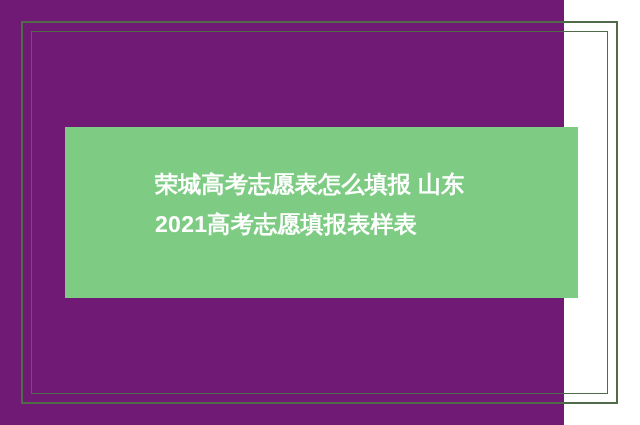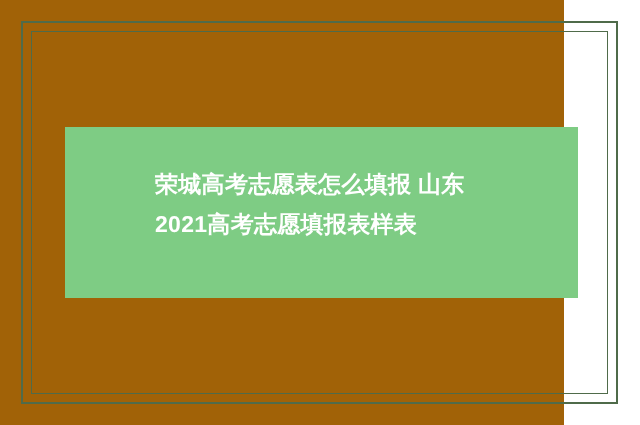--- a/index.html
+++ b/index.html
@@ -11,21 +11,21 @@
     width: 640px;
     height: 425px;
     overflow: hidden;
     font-family: "Liberation Sans", "DejaVu Sans", sans-serif;
   }
 
   #card {
     position: relative;
     width: 564px;
     height: 425px;
-    background: #a16207;
+    background: #701a75;
     box-sizing: border-box;
     padding-left: 48px;
   }
 
   
   #frame-outer {
     position: absolute;
     left: 21px;
     top: 21px;
     width: 597px;

